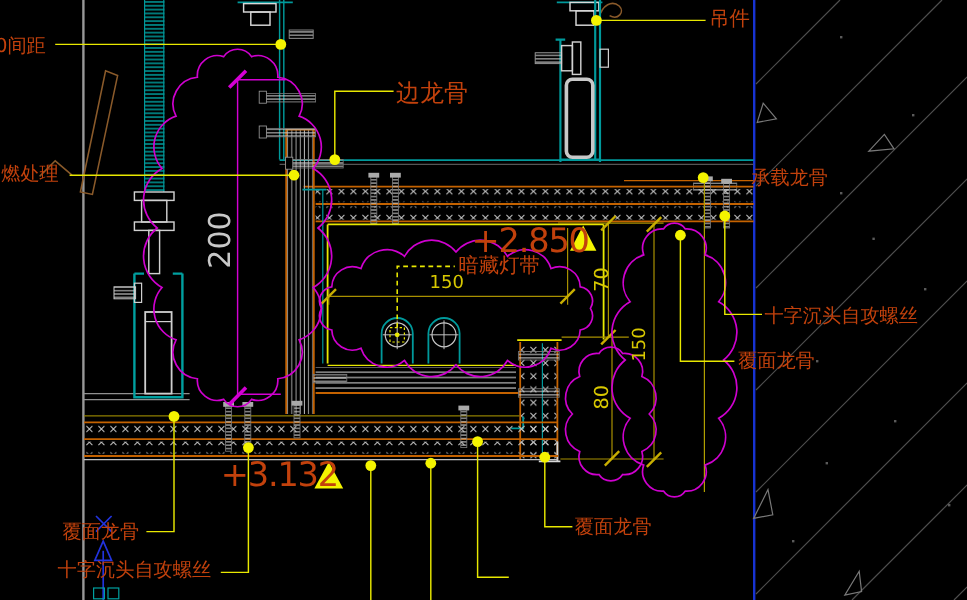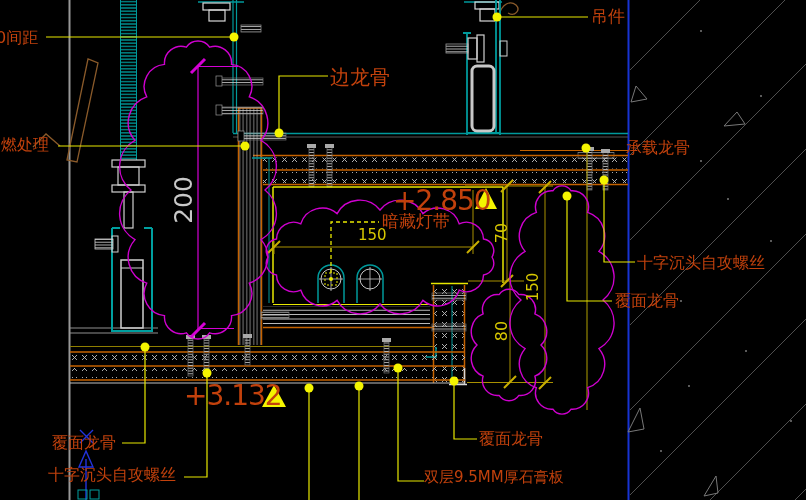--- a/index.html
+++ b/index.html
@@ -283,20 +283,19 @@
 <div class="lbl" style="left:591px;top:7px;font-size:17px;">吊件</div>
 <div class="lbl" style="left:626px;top:139px;">承载龙骨</div>
 <div class="lbl" style="left:637px;top:254px;">十字沉头自攻螺丝</div>
 <div class="lbl" style="left:615px;top:292px;">覆面龙骨</div>
 <div class="lbl" style="left:382px;top:213px;font-size:17px;font-family:Liberation Serif, serif;">暗藏灯带</div>
 <div class="lbl big" style="left:393px;top:186px;">+2.850</div>
 <div class="lbl big" style="left:184px;top:381px;">+3.132</div>
 <div class="lbl" style="left:52px;top:434px;">覆面龙骨</div>
 <div class="lbl" style="left:48px;top:466px;">十字沉头自攻螺丝</div>
 <div class="lbl" style="left:479px;top:430px;">覆面龙骨</div>
-<div class="lbl" style="left:424px;top:469px;font-size:15px;">双层9.5MM厚石膏板</div>
 
 <div class="dim" style="left:358px;top:228px;">150</div>
 <div class="dim rot gray" style="left:183px;top:200px;">200</div>
 <div class="dim rot" style="left:502px;top:233px;font-size:16px;">70</div>
 <div class="dim rot" style="left:533px;top:287px;">150</div>
 <div class="dim rot" style="left:502px;top:331px;font-size:16px;">80</div>
 </div>
 
 </body></html>

